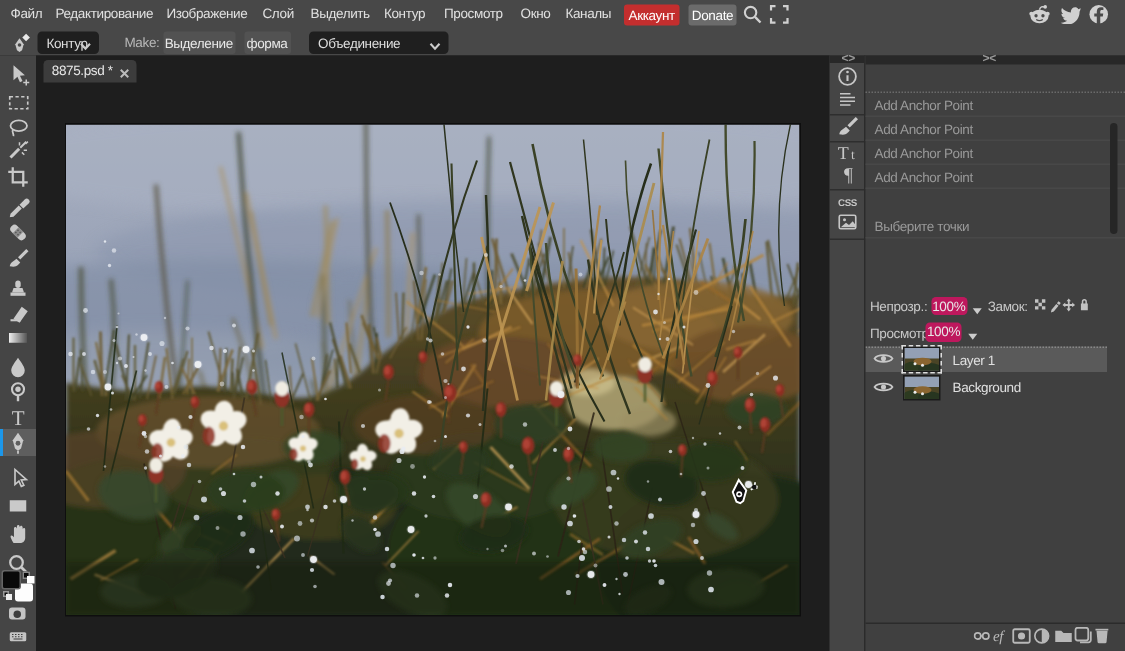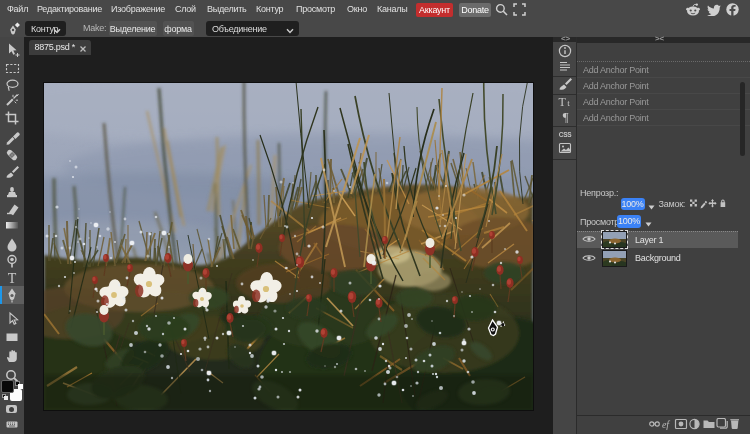--- a/index.html
+++ b/index.html
@@ -24,21 +24,21 @@
 #rstrip{position:absolute;left:553px;top:37px;width:24px;height:397px;background:#454545}
 #panels{position:absolute;left:577px;top:37px;width:173px;height:397px;background:#404040}
 .ptabs{position:absolute;left:0;width:173px;height:18px;background:#282828;color:#b0b0b0}
 .ptab{position:absolute;top:3px;height:15px;line-height:15px;padding:0 6px;border-radius:3px 3px 0 0}
 .ptab.act{background:#404040;color:#e8e8e8}
 .hrow{position:absolute;left:0;width:173px;height:16.2px;color:#999;
  line-height:16px;padding-left:6px;border-bottom:1px solid #484848}
 .hambtn{position:absolute;right:4px;width:12px;height:12px;background:#3a3a3a;
  border:1px solid #555;border-radius:2px;display:flex;align-items:center;justify-content:center}
 .lbl{position:absolute;color:#c8c8c8}
-.inp{position:absolute;background:#3b82f6;border-radius:3px;color:#e8e8e8;
+.inp{position:absolute;background:#be185d;border-radius:3px;color:#e8e8e8;
  text-align:center;line-height:13px}
 .lrow{position:absolute;left:0;width:161px;height:17px;color:#e0e0e0;
  display:flex;align-items:center}
 </style></head>
 <body>
 <div id="root">
 <div id="hdr">
       <div id="menu">
         <span class="m" style="left:7px">Файл</span>
         <span class="m" style="left:37px">Редактирование</span>
@@ -1021,23 +1021,24 @@
       <div style="position:absolute;right:0;top:0;width:1px;height:397px;background:#2b2b2b"></div>
     </div>
 <div id="panels">
       <div style="position:absolute;left:0;top:0;width:173px;height:6px;background:#282828">
         <span style="position:absolute;left:78px;top:-3px;color:#999;font-size:8px;font-weight:bold">&gt;&lt;</span>
       </div>
       <div class="hrow" style="top:24.5px">Add Anchor Point</div>
       <div class="hrow" style="top:40.7px">Add Anchor Point</div>
       <div class="hrow" style="top:56.9px">Add Anchor Point</div>
       <div class="hrow" style="top:73.1px">Add Anchor Point</div>
+      <div class="hrow" style="top:105.5px">Выберите точки</div>
       <div style="position:absolute;left:0;top:23.5px;width:173px;height:1px;border-top:1px dotted #6a6a6a"></div>
       <div style="position:absolute;left:163px;top:45px;width:5px;height:74px;background:#262626;border-radius:3px"></div>
-      <span class="lbl" style="left:3px;top:151px">Непрозр.:</span>
+      <span class="lbl" style="left:3px;top:162px">Непрозр.:</span>
       <div class="inp" style="left:43.5px;top:160.5px;width:24px;height:12.5px">100%</div>
       <span style="position:absolute;left:71px;top:164.5px"><svg width="7" height="5" viewBox="0 0 7 5" style="">
           <path d="M0.5,0.5 L6.5,0.5 L3.5,4.5 Z" fill="#ccc"></path>
         </svg></span>
       <span class="lbl" style="left:81.5px;top:162px">Замок:</span>
       <span style="position:absolute;left:112.5px;top:161px"><svg width="36" height="11" viewBox="0 0 36 11">
           <g fill="#c2c2c2">
             <path d="M0,1 h2.3v2.3h-2.3z M2.3,3.3 h2.3v2.3h-2.3z M0,5.6 h2.3v2.3h-2.3z M4.6,1 h2.3v2.3h-2.3z M4.6,5.6 h2.3v2.3h-2.3z M2.3,7.9 h-2.3 v-2.3 h2.3z" transform="translate(0,0.5)"></path>
             <path d="M11,8.5 l3.2,-3.8 l1.5,1.2 l-3.2,3.8 l-1.9,0.7 Z M14.6,4.2 l1.1,-1.4 l1.5,1.2 l-1.1,1.4 Z"></path>
             <path d="M22.5,1 l1.5,1.9 h-0.9 v1.7 h1.7 v-0.9 l1.9,1.6 l-1.9,1.6 v-0.9 h-1.7 v1.7 h0.9 l-1.5,1.9 l-1.5,-1.9 h0.9 v-1.7 h-1.7 v0.9 l-1.9,-1.6 l1.9,-1.6 v0.9 h1.7 v-1.7 h-0.9 Z"></path>

